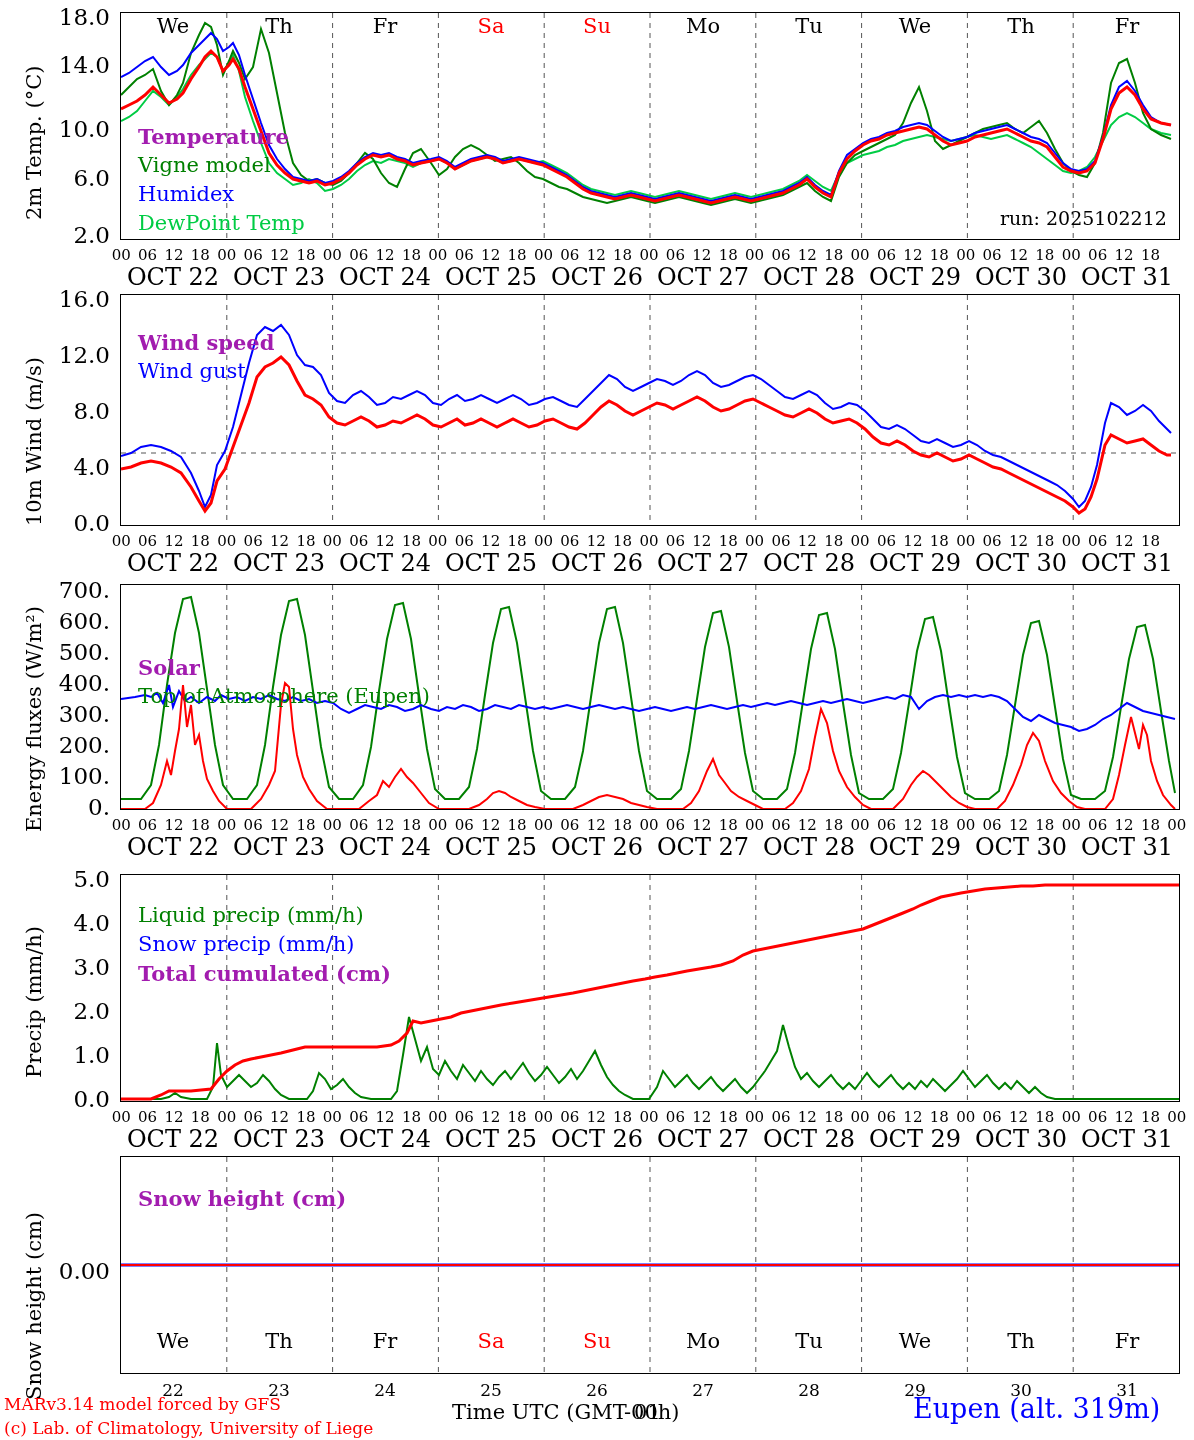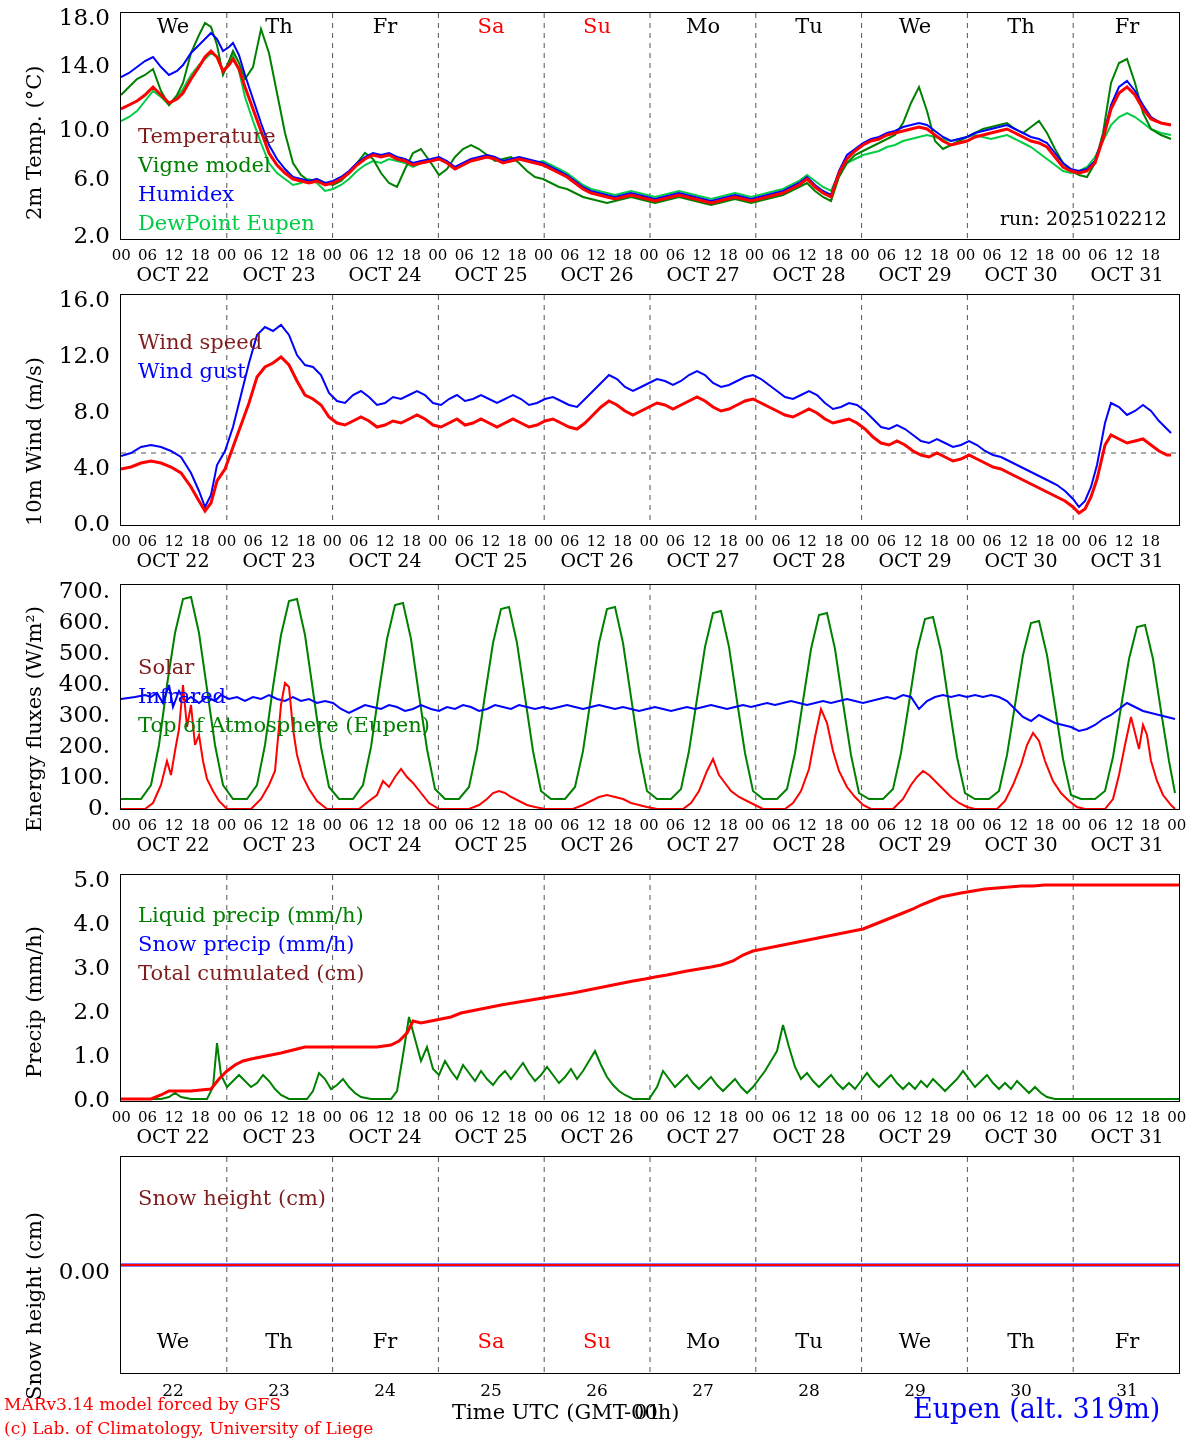--- a/index.html
+++ b/index.html
@@ -2,24 +2,24 @@
 <html><head>
 <meta charset="utf-8">
 <style>
   html,body{margin:0;padding:0;background:#ffffff;}
   body{width:1194px;height:1440px;font-family:"DejaVu Serif",serif;color:#000;position:relative;overflow:hidden;}
   .panel{position:absolute;left:0;width:1194px;}
   .plotbox{position:absolute;border:1px solid #000;background:#fff;box-sizing:border-box;}
   .ylab{position:absolute;transform-origin:0 0;transform:rotate(-90deg);font-size:21px;white-space:nowrap;}
   .ytick{position:absolute;font-size:23px;text-align:right;white-space:nowrap;}
   .xtickrow{position:absolute;font-size:15px;white-space:nowrap;letter-spacing:0px;}
-  .daterow{position:absolute;font-size:19px;white-space:nowrap;}
+  .daterow{position:absolute;font-size:24px;white-space:nowrap;}
   .dayrow{position:absolute;font-size:21px;white-space:nowrap;}
   .legend{position:absolute;font-size:21px;white-space:nowrap;line-height:29px;}
-  .red{color:#7f1d1d;}
+  .red{color:#a21caf;font-weight:bold;}
   .blue{color:#0000ff;}
   .green{color:#008000;}
   .lgreen{color:#00cc44;}
   .run{position:absolute;font-size:19px;color:#000;}
   .foot{position:absolute;font-size:17px;color:#ff0000;white-space:nowrap;}
   .footer-time{position:absolute;font-size:21px;color:#000;}
   .station{position:absolute;font-size:27px;color:#0000ff;}
   svg{display:block;}
   .cell{display:inline-block;text-align:center;}
 </style>
@@ -57,21 +57,21 @@
       <polyline fill="none" stroke="#0000ff" stroke-width="2" points="0,64 8,60 16,54 24,48 32,44 40,54 48,62 56,58 62,52 70,40 78,32 84,26 90,20 96,26 102,38 108,34 112,30 118,42 124,62 132,86 140,110 148,132 156,146 164,156 172,164 180,166 188,168 196,166 204,170 212,168 220,164 228,158 236,150 244,144 252,140 260,142 268,140 276,144 284,146 292,150 300,148 310,146 318,144 326,148 334,154 342,150 350,146 358,144 366,142 374,144 382,148 390,146 398,144 406,146 414,148 422,150 430,154 438,158 446,162 454,168 462,174 470,178 478,180 486,182 494,184 502,182 510,180 518,182 526,184 534,186 542,184 550,182 558,180 566,182 574,184 582,186 590,188 598,186 606,184 614,182 622,184 630,186 638,184 646,182 654,180 662,178 670,174 678,170 686,164 694,172 702,178 710,182 718,158 726,142 734,136 742,130 750,126 758,124 766,120 774,118 782,114 790,112 798,110 806,112 814,118 822,124 830,128 838,126 846,124 854,120 862,118 870,116 878,114 886,112 894,116 902,120 910,124 918,126 926,130 934,140 942,150 950,156 958,158 966,156 974,148 982,124 990,92 998,74 1006,68 1014,78 1022,92 1030,104 1040,110 1050,112"></polyline>
 
       <polyline fill="none" stroke="#ff0000" stroke-width="3" points="0,96 8,92 16,88 24,82 32,74 40,82 48,90 56,86 62,80 70,66 78,54 84,44 90,38 96,44 102,58 108,52 112,46 118,56 124,74 132,96 140,118 148,140 156,152 164,160 172,166 180,168 188,170 196,168 204,172 212,170 220,166 228,160 236,152 244,146 252,142 260,144 268,142 276,146 284,148 292,152 300,150 310,148 318,146 326,150 334,156 342,152 350,148 358,146 366,144 374,146 382,150 390,148 398,146 406,148 414,150 422,152 430,156 438,160 446,164 454,170 462,176 470,180 478,182 486,184 494,186 502,184 510,182 518,184 526,186 534,188 542,186 550,184 558,182 566,184 574,186 582,188 590,190 598,188 606,186 614,184 622,186 630,188 638,186 646,184 654,182 662,180 670,176 678,172 686,166 694,174 702,180 710,184 718,160 726,146 734,138 742,132 750,128 758,126 766,122 774,120 782,118 790,116 798,114 806,116 814,122 822,128 830,132 838,130 846,128 854,124 862,122 870,120 878,118 886,116 894,120 902,124 910,128 918,130 926,134 934,144 942,154 950,158 958,160 966,158 974,150 982,126 990,96 998,80 1006,74 1014,82 1022,96 1030,106 1040,110 1050,112"></polyline>
     </svg>
   </div>
 
   <div class="legend" style="left:138px;top:122px;">
     <div class="red">Temperature</div>
     <div class="green">Vigne model</div>
     <div class="blue">Humidex</div>
-    <div class="lgreen">DewPoint Eupen</div>
+    <div class="lgreen">DewPoint Temp</div>
   </div>
 
   <div class="run" style="left:1000px;top:207px;">run: 2025102212</div>
 
   <div class="dayrow" style="left:120px;top:14px;width:1060px;">
     <span class="cell" style="width:106px;color:#000;">We</span><span class="cell" style="width:106px;color:#000;">Th</span><span class="cell" style="width:106px;color:#000;">Fr</span><span class="cell" style="width:106px;color:#f00;">Sa</span><span class="cell" style="width:106px;color:#f00;">Su</span><span class="cell" style="width:106px;color:#000;">Mo</span><span class="cell" style="width:106px;color:#000;">Tu</span><span class="cell" style="width:106px;color:#000;">We</span><span class="cell" style="width:106px;color:#000;">Th</span><span class="cell" style="width:106px;color:#000;">Fr</span>
   </div>
 
   <div class="xtickrow" style="left:108px;top:246px;width:1084px;">
     <span class="cell" style="width:26.4px;">00</span><span class="cell" style="width:26.4px;">06</span><span class="cell" style="width:26.4px;">12</span><span class="cell" style="width:26.4px;">18</span><span class="cell" style="width:26.4px;">00</span><span class="cell" style="width:26.4px;">06</span><span class="cell" style="width:26.4px;">12</span><span class="cell" style="width:26.4px;">18</span><span class="cell" style="width:26.4px;">00</span><span class="cell" style="width:26.4px;">06</span><span class="cell" style="width:26.4px;">12</span><span class="cell" style="width:26.4px;">18</span><span class="cell" style="width:26.4px;">00</span><span class="cell" style="width:26.4px;">06</span><span class="cell" style="width:26.4px;">12</span><span class="cell" style="width:26.4px;">18</span><span class="cell" style="width:26.4px;">00</span><span class="cell" style="width:26.4px;">06</span><span class="cell" style="width:26.4px;">12</span><span class="cell" style="width:26.4px;">18</span><span class="cell" style="width:26.4px;">00</span><span class="cell" style="width:26.4px;">06</span><span class="cell" style="width:26.4px;">12</span><span class="cell" style="width:26.4px;">18</span><span class="cell" style="width:26.4px;">00</span><span class="cell" style="width:26.4px;">06</span><span class="cell" style="width:26.4px;">12</span><span class="cell" style="width:26.4px;">18</span><span class="cell" style="width:26.4px;">00</span><span class="cell" style="width:26.4px;">06</span><span class="cell" style="width:26.4px;">12</span><span class="cell" style="width:26.4px;">18</span><span class="cell" style="width:26.4px;">00</span><span class="cell" style="width:26.4px;">06</span><span class="cell" style="width:26.4px;">12</span><span class="cell" style="width:26.4px;">18</span><span class="cell" style="width:26.4px;">00</span><span class="cell" style="width:26.4px;">06</span><span class="cell" style="width:26.4px;">12</span><span class="cell" style="width:26.4px;">18</span>
@@ -155,21 +155,20 @@
       <polyline fill="none" stroke="#008000" stroke-width="2" points="0,214 20,214 30,200 38,160 46,100 54,48 62,14 70,12 78,48 86,104 94,160 102,200 112,214 126,214 136,200 144,160 152,102 160,50 168,16 176,14 184,50 192,106 200,162 208,202 218,214 232,214 242,200 250,162 258,106 266,54 274,20 282,18 290,54 298,110 306,164 314,204 324,214 338,214 348,202 356,164 364,110 372,58 380,24 388,22 396,58 404,112 412,166 420,206 430,214 444,214 454,202 462,166 470,112 478,58 486,24 494,22 502,58 510,112 518,166 526,206 536,214 550,214 560,204 568,166 576,114 584,62 592,28 600,26 608,62 616,116 624,168 632,206 642,214 656,214 666,204 674,168 682,116 690,64 698,30 706,28 714,64 722,118 730,170 738,208 748,214 762,214 772,204 780,168 788,118 796,66 804,34 812,32 820,66 828,120 836,172 844,208 854,214 868,214 878,206 886,170 894,120 902,70 910,38 918,36 926,70 934,122 942,174 950,210 960,214 974,214 984,206 992,172 1000,122 1008,74 1016,42 1024,40 1032,74 1040,126 1048,176 1054,208"></polyline>
 
       <polyline fill="none" stroke="#0000ff" stroke-width="2" points="0,114 14,112 24,110 30,112 36,108 42,118 48,100 52,122 58,106 64,116 70,112 78,118 86,112 94,116 100,110 108,114 116,112 124,116 132,112 140,114 148,110 156,114 164,116 172,112 180,116 188,114 196,118 204,116 212,118 220,124 228,128 236,124 244,120 252,122 260,124 268,120 276,122 284,126 292,124 300,120 310,124 318,126 326,122 334,124 342,120 350,122 358,126 366,124 374,120 382,122 390,124 398,120 406,122 414,124 422,122 430,124 438,122 446,120 454,122 462,124 470,122 478,120 486,122 494,124 502,122 510,124 518,126 526,124 534,122 542,124 550,126 558,124 566,122 574,124 582,122 590,120 598,122 606,124 614,122 622,120 630,122 638,120 646,118 654,120 662,118 670,116 678,118 686,120 694,118 702,116 710,118 718,116 726,114 734,116 742,118 750,116 758,114 766,112 774,114 782,110 790,112 798,124 806,116 814,112 822,110 830,112 838,110 846,112 854,110 862,112 870,110 878,112 886,116 894,124 902,132 910,136 918,130 926,134 934,138 942,140 950,142 958,146 966,144 974,140 982,134 990,130 998,124 1006,118 1014,122 1022,126 1030,128 1038,130 1046,132 1054,134"></polyline>
 
       <polyline fill="none" stroke="#ff0000" stroke-width="2" points="0,224 24,224 32,218 40,200 46,176 50,190 54,166 58,144 62,100 66,142 70,120 74,160 78,150 82,176 86,194 92,206 98,216 106,224 130,224 140,214 148,200 154,186 160,120 164,98 168,102 172,144 176,170 182,192 188,204 196,216 206,224 238,224 248,216 256,210 262,196 268,202 274,192 280,184 286,192 292,198 300,208 308,218 318,224 348,224 358,220 366,214 372,208 378,206 384,208 390,212 398,216 406,220 414,222 424,224 452,224 462,220 470,216 478,212 486,210 494,212 502,214 510,218 518,220 526,222 536,224 562,224 570,218 578,206 586,186 592,174 598,190 604,198 610,206 618,212 626,216 634,220 642,224 664,224 672,218 680,206 688,184 694,152 700,124 706,138 712,166 718,186 726,202 734,212 742,220 750,224 772,224 782,214 790,200 796,192 802,186 808,190 814,196 822,204 830,212 838,218 846,222 854,224 876,224 884,216 892,200 900,180 906,160 912,148 918,156 924,176 932,196 940,208 948,216 956,222 964,224 984,224 992,214 998,190 1004,160 1010,132 1014,148 1018,164 1022,140 1026,150 1030,176 1036,196 1042,210 1050,220 1054,224"></polyline>
     </svg>
   </div>
 
   <div class="legend" style="left:138px;top:83px;">
     <div class="red">Solar</div>
-    <div class="blue">Infrared</div>
     <div class="green">Top of Atmosphere (Eupen)</div>
   </div>
 
   <div class="xtickrow" style="left:108px;top:246px;width:1084px;">
     <span class="cell" style="width:26.4px;">00</span><span class="cell" style="width:26.4px;">06</span><span class="cell" style="width:26.4px;">12</span><span class="cell" style="width:26.4px;">18</span><span class="cell" style="width:26.4px;">00</span><span class="cell" style="width:26.4px;">06</span><span class="cell" style="width:26.4px;">12</span><span class="cell" style="width:26.4px;">18</span><span class="cell" style="width:26.4px;">00</span><span class="cell" style="width:26.4px;">06</span><span class="cell" style="width:26.4px;">12</span><span class="cell" style="width:26.4px;">18</span><span class="cell" style="width:26.4px;">00</span><span class="cell" style="width:26.4px;">06</span><span class="cell" style="width:26.4px;">12</span><span class="cell" style="width:26.4px;">18</span><span class="cell" style="width:26.4px;">00</span><span class="cell" style="width:26.4px;">06</span><span class="cell" style="width:26.4px;">12</span><span class="cell" style="width:26.4px;">18</span><span class="cell" style="width:26.4px;">00</span><span class="cell" style="width:26.4px;">06</span><span class="cell" style="width:26.4px;">12</span><span class="cell" style="width:26.4px;">18</span><span class="cell" style="width:26.4px;">00</span><span class="cell" style="width:26.4px;">06</span><span class="cell" style="width:26.4px;">12</span><span class="cell" style="width:26.4px;">18</span><span class="cell" style="width:26.4px;">00</span><span class="cell" style="width:26.4px;">06</span><span class="cell" style="width:26.4px;">12</span><span class="cell" style="width:26.4px;">18</span><span class="cell" style="width:26.4px;">00</span><span class="cell" style="width:26.4px;">06</span><span class="cell" style="width:26.4px;">12</span><span class="cell" style="width:26.4px;">18</span><span class="cell" style="width:26.4px;">00</span><span class="cell" style="width:26.4px;">06</span><span class="cell" style="width:26.4px;">12</span><span class="cell" style="width:26.4px;">18</span><span class="cell" style="width:26.4px;">00</span>
   </div>
 
   <div class="daterow" style="left:120px;top:263px;width:1060px;">
     <span class="cell" style="width:106px;">OCT 22</span><span class="cell" style="width:106px;">OCT 23</span><span class="cell" style="width:106px;">OCT 24</span><span class="cell" style="width:106px;">OCT 25</span><span class="cell" style="width:106px;">OCT 26</span><span class="cell" style="width:106px;">OCT 27</span><span class="cell" style="width:106px;">OCT 28</span><span class="cell" style="width:106px;">OCT 29</span><span class="cell" style="width:106px;">OCT 30</span><span class="cell" style="width:106px;">OCT 31</span>
   </div>

